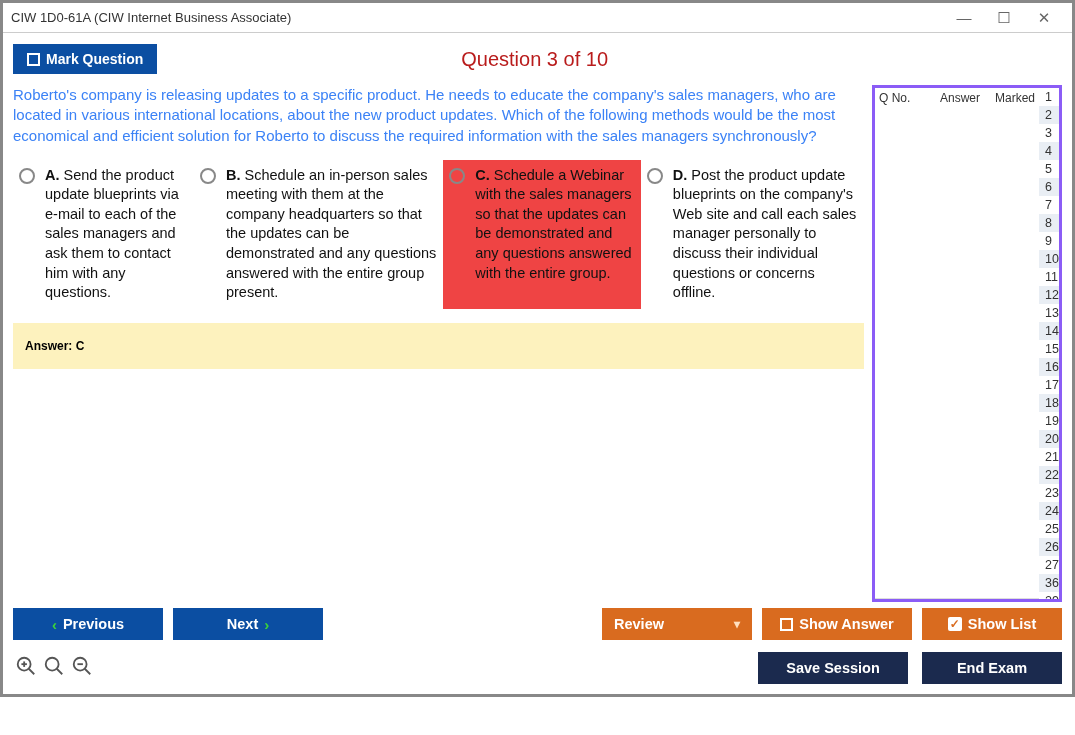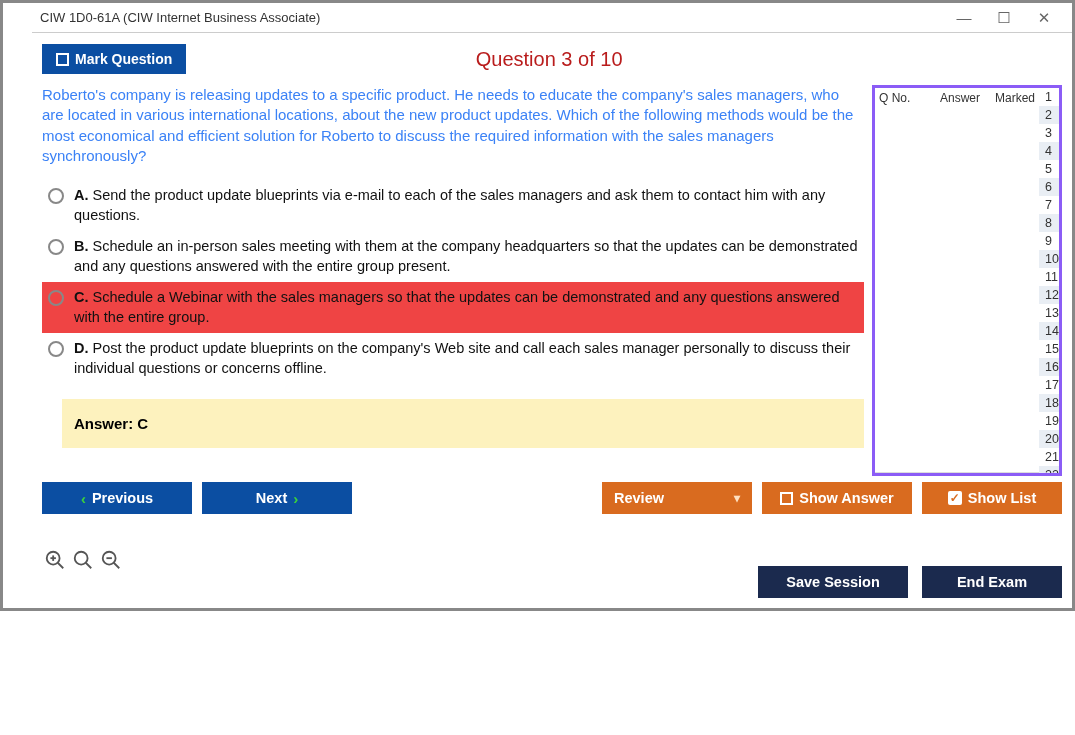--- a/index.html
+++ b/index.html
@@ -1,49 +1,49 @@
 <!DOCTYPE html>
 <html><head>
 <meta charset="utf-8">
 <style>
 * { margin:0; padding:0; box-sizing:border-box; }
 body { font-family:Arial,Helvetica,sans-serif; background:#fff; }
-.window { width:1075px; height:611px; border:3px solid #888; position:relative; display:flex; flex-direction:column;padding-left:29px; }
+.window { width:1075px; height:697px; border:3px solid #888; position:relative; display:flex; flex-direction:column; }
 .titlebar { height:30px; background:#fff; border-bottom:1px solid #ccc; display:flex; align-items:center; padding:0 8px; font-size:13px; color:#333; }
 .titlebar .spacer { flex:1; }
 .tbtn { width:40px; height:30px; display:flex; align-items:center; justify-content:center; color:#666; font-size:15px; }
 .content { flex:1; display:flex; flex-direction:column; padding:8px 10px 6px 10px; overflow:hidden;}
 .toprow { display:flex; align-items:center; height:36px; margin-bottom:8px; }
 .mark-btn { background:#0b4ea2; color:#fff; border:none; height:30px; padding:0 14px; font-size:14px; font-weight:bold; display:flex; align-items:center; gap:6px; cursor:pointer;}
 .mark-btn .box { width:13px; height:13px; border:2px solid #fff; display:inline-block;}
 .qheader { flex:1; text-align:center; font-size:20px; font-weight:normal; color:#b91c1c; }
 .body { flex:1; display:flex; gap:8px; overflow:hidden; }
 .qcol { flex:1; display:flex; flex-direction:column; overflow:hidden; }
 .stem { font-size:15px; color:#3b82f6; line-height:1.35; margin-bottom:14px; }
-.choices { display:flex; flex-direction:column; }
+.choices { display:flex; flex-direction:row; }
 .choice { display:flex; align-items:flex-start; padding:6px 6px; gap:10px; }
 .choice.correct { background:#ef4444; }
 .radio { width:16px; height:16px; border:2px solid #888; border-radius:50%; margin-top:2px; flex-shrink:0; }
 .choice-text { font-size:14.5px; color:#111; line-height:1.35; }
 .choice-text b { font-weight:bold; }
-.answerbox { background:#fdf2be; padding:16px 12px; margin-top:14px; font-weight:bold; font-size:15px;margin-left:20px; }
+.answerbox { background:#fdf2be; padding:16px 12px; margin-top:14px; font-weight:bold; font-size:12px; }
 .listcol { width:190px; border:3px solid #8b5cf6; display:flex; flex-direction:row; background:#fff;}
 .listhdr { display:flex; font-size:12px; color:#333; padding:3px 4px; border-bottom:1px solid #ddd;}
 .listhdr div:nth-child(1){width:46px;}
 .listhdr div:nth-child(2){width:70px;text-align:center;}
 .listhdr div:nth-child(3){flex:1;text-align:center;}
 .listbody { flex:1; overflow-y:scroll; }
 .listrow { display:flex; font-size:12.5px; height:18px; align-items:center; padding-left:6px; color:#333;}
 .listrow.even { background:#e9eef4; }
 .listrow div:first-child { width:40px; }
 .footer { display:flex; align-items:center; padding:6px 0 4px 0; gap:10px; }
 .btn { height:32px; padding:0 18px; font-size:14.5px; font-weight:bold; color:#fff; border:none; display:flex; align-items:center; gap:6px; cursor:pointer; min-width:150px; justify-content:center;}
 .btn-blue { background:#0b4ea2; }
 .btn-orange { background:#d96b1f; }
-.btn-navy { background:#1b2a4e;margin-top:40px; }
+.btn-navy { background:#1b2a4e; }
 .chev { font-size:15px; font-weight:bold; }
 .chev.green { color:#3bd23b; }
 .showlist-icon { width:14px; height:14px; background:#fff; color:#d96b1f; display:flex; align-items:center; justify-content:center; font-size:12px; font-weight:bold; border-radius:2px;}
 .zoomrow { display:flex; gap:6px; padding:2px 2px 4px 2px; color:#555;}
 .zoomrow svg { width:22px; height:22px; }
 .fspacer { flex:1;}
 .footer2 { display:flex; justify-content:flex-end; gap:14px; padding:2px 0 4px 0;}
 .footer-cols { display:flex; flex-direction:column; gap:6px; }
 
 .listbody::-webkit-scrollbar { width:16px; }

